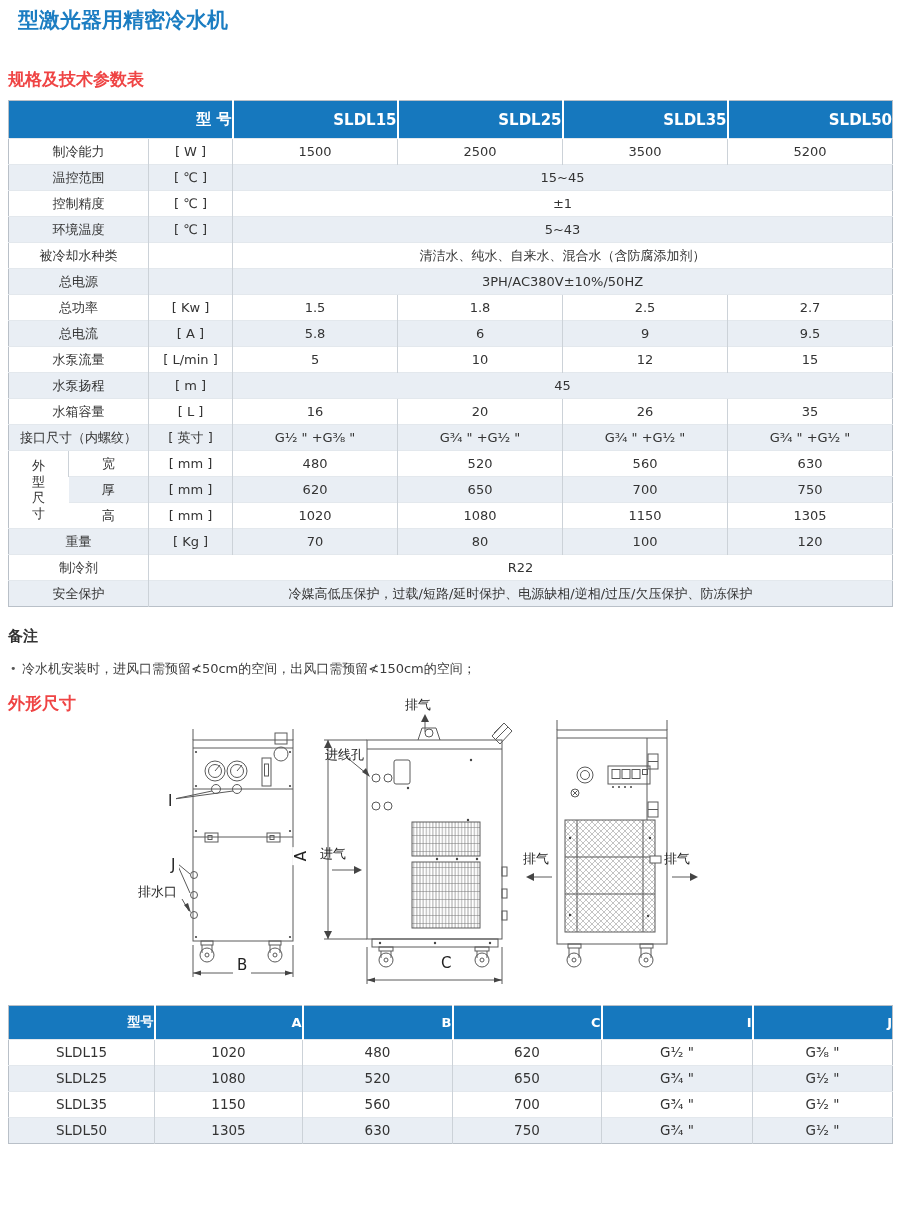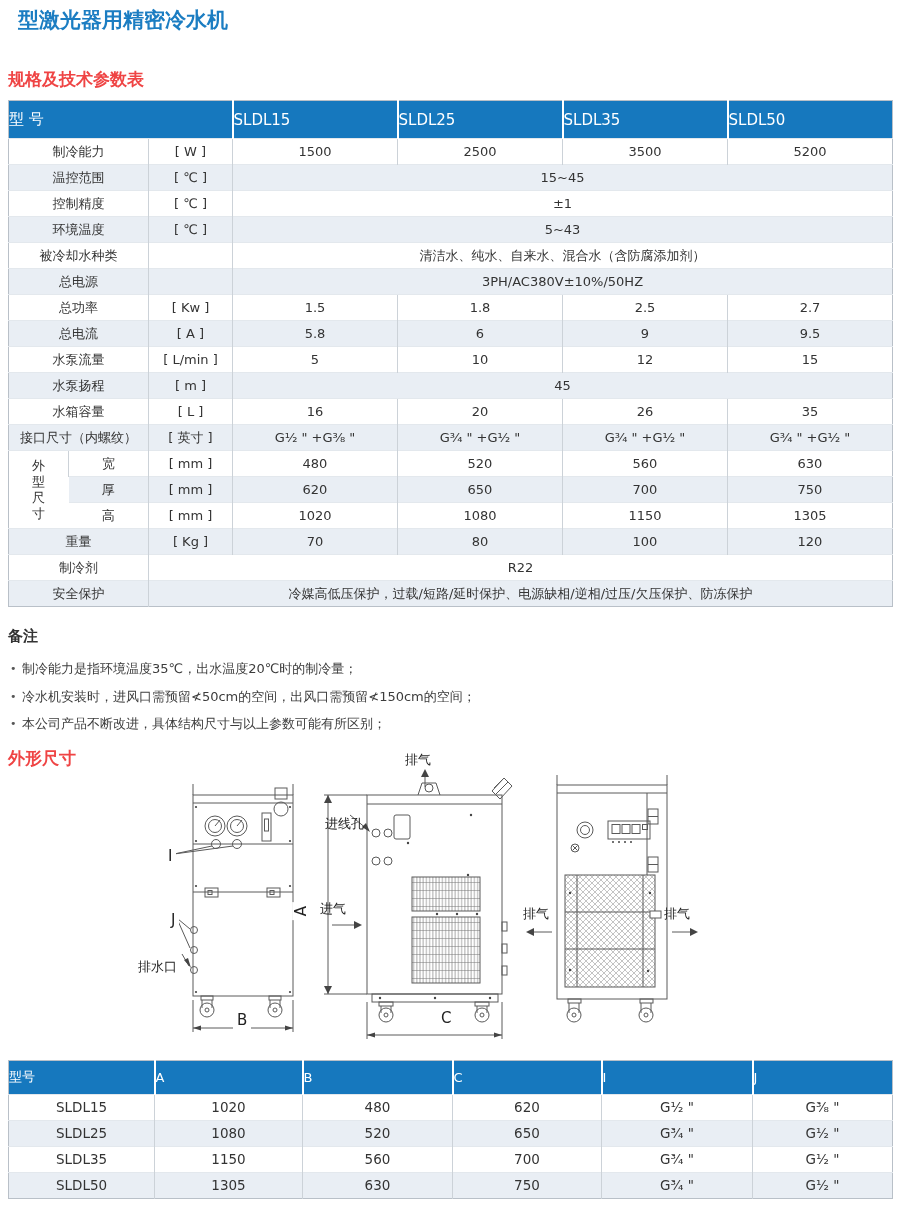--- a/index.html
+++ b/index.html
@@ -12,21 +12,21 @@
   
   .title-block { margin:6px 8px 0 8px; height:40px; display:flex; align-items:baseline; }
   .title-model { font-size:34px; font-weight:bold; letter-spacing:-1px; color:#1b7dc2; }
   .title-suffix { font-size:21px; font-weight:bold; color:#1b7dc2; margin-left:10px; }
   .section-title { color:#ef4444; font-size:17px; font-weight:bold; }
   #spec-section-title { margin:22px 8px 9px 8px; }
 
   
   table { border-collapse:collapse; table-layout:fixed; margin-left:8px; }
   .spec-table, .dim-table { width:884px; border:1px solid #b9c0c8; }
-  th { background:#1678be; color:#fff; font-weight:normal; text-align:left; }
+  th { background:#1678be; color:#fff; font-weight:bold; text-align:right; }
   .spec-table th { font-size:15px; height:38px; border-left:2px solid #fff; }
   .spec-table th:first-child { border-left:none; }
   td { height:26px; font-size:13px; text-align:center; color:#333;
        border-left:1px solid #ccd2d8; border-top:1px solid #e3e8ed; overflow:hidden; white-space:nowrap; }
   tr td:first-child { border-left:none; }
   tr.alt td { background:#e9eef4; }
   td.group { white-space:pre-line; line-height:16px; font-size:13px; }
   .dim-table th { font-size:13px; height:34px; border-left:2px solid #fff; }
   .dim-table th:first-child { border-left:none; }
   .dim-table td { font-size:13.5px; }
@@ -196,23 +196,21 @@
   <tr class="alt">
     <td colspan="2">安全保护</td>
     <td colspan="5">冷媒高低压保护，过载/短路/延时保护、电源缺相/逆相/过压/欠压保护、防冻保护</td>
   </tr>
 </tbody>
   </table>
 
 <div class="notes">
   <div class="notes-title">备注</div>
   <ul>
-    <li>制冷能力是指环境温度35℃，出水温度20℃时的制冷量；</li>
     <li>冷水机安装时，进风口需预留≮50cm的空间，出风口需预留≮150cm的空间；</li>
-    <li>本公司产品不断改进，具体结构尺寸与以上参数可能有所区别；</li>
   </ul>
 </div>
 
 <div class="drawings">
   <div class="section-title">外形尺寸</div>
 
   <svg style="left:148px;top:38px" width="160" height="262" viewBox="0 0 160 262">
     <g stroke="#5a5a5a" stroke-width="1" fill="none">
       <line x1="45" y1="2" x2="45" y2="13"></line>
         <line x1="145" y1="2" x2="145" y2="13"></line>
@@ -392,25 +390,25 @@
         <circle cx="105" cy="67" r="1"></circle>
         <circle cx="111" cy="67" r="1"></circle>
       <circle cx="50" cy="118" r="1.2"></circle>
         <circle cx="130" cy="118" r="1.2"></circle>
         <circle cx="50" cy="195" r="1.2"></circle>
         <circle cx="128" cy="196" r="1.2"></circle>
     </g>
   </svg>
 
   <span class="dwg-label" style="left:405px;top:7px">排气</span>
-  <span class="dwg-label" style="left:325px;top:71px">进线孔</span>
+  <span class="dwg-label" style="left:325px;top:57px">进线孔</span>
   <span class="dwg-label" style="left:320px;top:156px">进气</span>
   <span class="dwg-label" style="left:523px;top:161px">排气</span>
   <span class="dwg-label" style="left:664px;top:161px">排气</span>
-  <span class="dwg-label" style="left:138px;top:214px">排水口</span>
+  <span class="dwg-label" style="left:138px;top:194px">排水口</span>
   <span class="dim-letter" style="left:164px;top:103px">I</span>
   <span class="dim-letter" style="left:167px;top:167px">J</span>
   <span class="dim-letter rot" style="left:292px;top:158px">A</span>
   <span class="dim-letter" style="left:233px;top:267px">B</span>
   <span class="dim-letter" style="left:437px;top:265px">C</span>
 </div>
 
 <div class="dim-table-wrap">
 <table class="dim-table">
   <colgroup>

